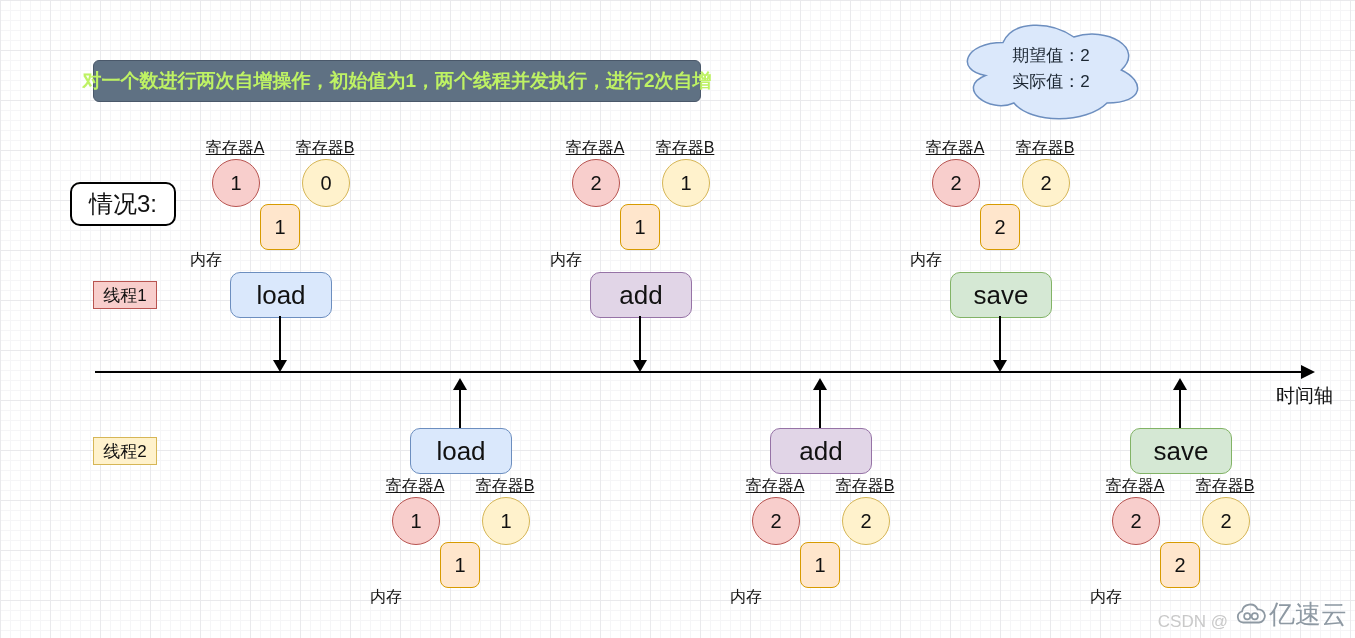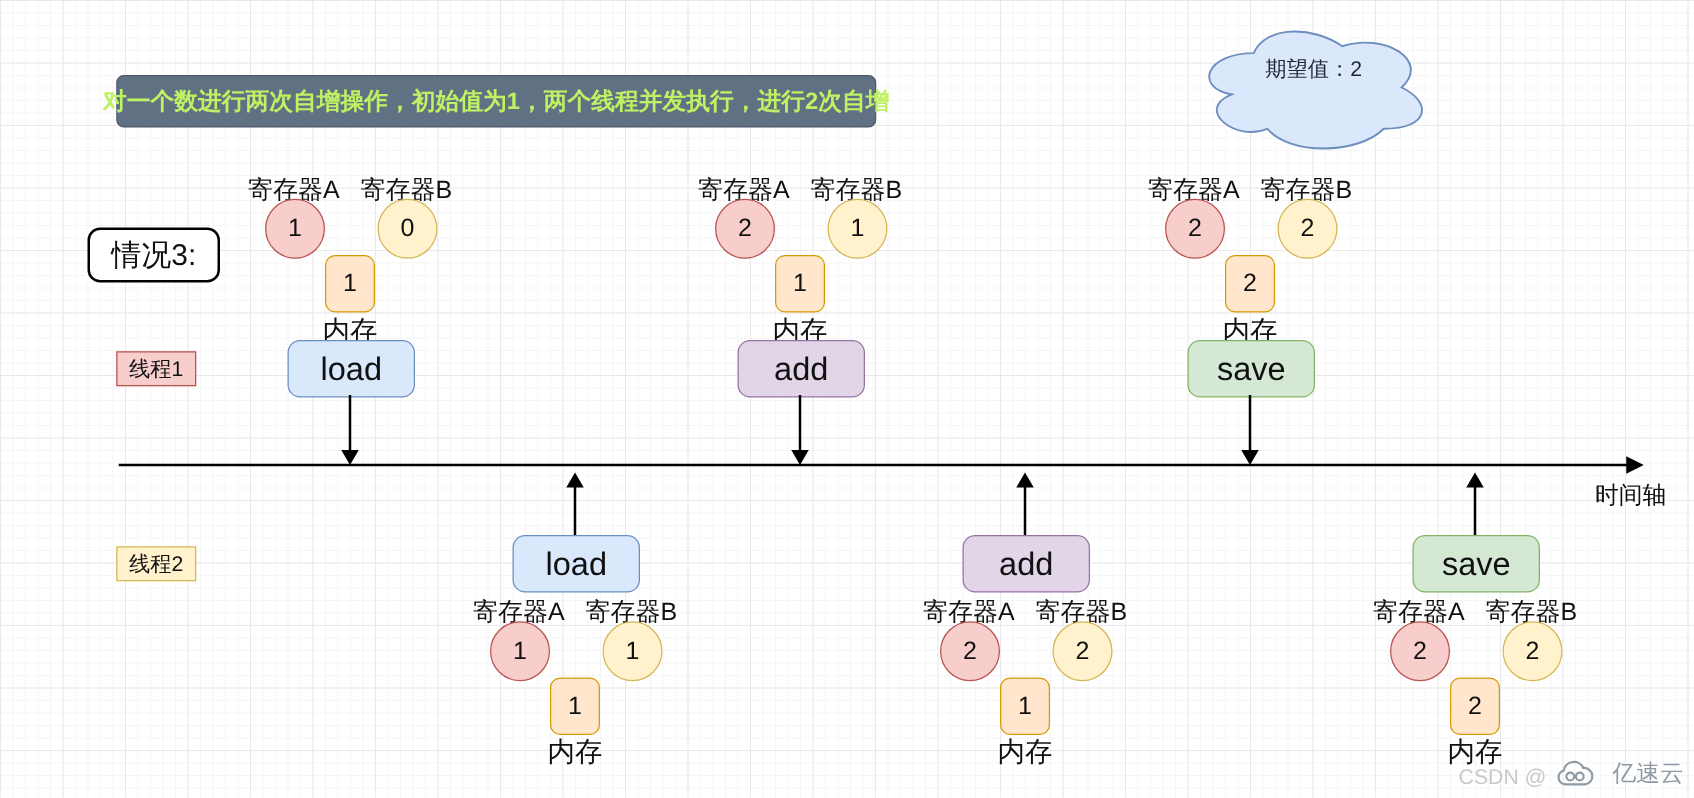--- a/index.html
+++ b/index.html
@@ -57,21 +57,21 @@
   }
   .timeline-label{position:absolute;left:1276px;top:383px;font-size:19px;}
 
   
   .group{position:absolute;width:180px;}
   .above{top:138px;height:234px;}
   .below{top:378px;height:232px;}
   .g0{left:190px}.g1{left:550px}.g2{left:910px}
   .g3{left:370px}.g4{left:730px}.g5{left:1090px}
 
-  .reg-label{position:absolute;width:90px;text-align:center;font-size:20px;white-space:nowrap;}
+  .reg-label{position:absolute;width:90px;text-align:center;font-size:16px;white-space:nowrap;text-decoration:underline;}
   .above .reg-label{top:0;}
   .below .reg-label{top:98px;}
   .reg-label.a{left:0}.reg-label.b{left:90px}
 
   .circle{
     position:absolute;width:46px;height:46px;border-radius:50%;
     display:flex;align-items:center;justify-content:center;font-size:20px;
   }
   .above .circle{top:21px;}
   .below .circle{top:119px;}
@@ -80,21 +80,21 @@
   .yellow{background:#fff2cc;border:1px solid #d6b656;}
 
   .mem-box{
     position:absolute;left:70px;width:38px;height:44px;
     background:#ffe6cc;border:1px solid #d79b00;border-radius:8px;
     display:flex;align-items:center;justify-content:center;font-size:20px;
   }
   .above .mem-box{top:66px;}
   .below .mem-box{top:164px;}
 
-  .mem-label{position:absolute;width:100%;text-align:center;font-size:22px;}
+  .mem-label{position:absolute;width:100%;text-align:left;font-size:16px;}
   .above .mem-label{top:112px;}
   .below .mem-label{top:209px;}
 
   .op-box{
     position:absolute;left:40px;width:100px;height:44px;border-radius:10px;
     display:flex;align-items:center;justify-content:center;font-size:26px;
   }
   .above .op-box{top:134px;}
   .below .op-box{top:50px;}
   .blue{background:#dae8fc;border:1px solid #6c8ebf;}
@@ -104,21 +104,21 @@
   .arrow-line{position:absolute;left:89px;width:2px;background:#000;}
   .above .arrow-line{top:178px;height:45px;}
   .below .arrow-line{top:11px;height:39px;}
   .arrow-head{position:absolute;left:83px;width:0;height:0;}
   .arrow-head.down{top:222px;border-left:7px solid transparent;border-right:7px solid transparent;border-top:12px solid #000;}
   .arrow-head.up{top:0;border-left:7px solid transparent;border-right:7px solid transparent;border-bottom:12px solid #000;}
 
   
   .watermark{position:absolute;right:8px;bottom:6px;display:flex;align-items:flex-end;gap:8px;}
   .wm-csdn{color:#c9c9c9;font-size:17px;}
-  .wm-brand{color:#8e99a3;font-size:19px;display:flex;align-items:center;gap:15px;}
+  .wm-brand{color:#8e99a3;font-size:26px;display:flex;align-items:center;gap:3px;}
 </style>
 </head>
 <body>
 
 <div class="canvas">
 
   <div class="banner">对一个数进行两次自增操作，初始值为1，两个线程并发执行，进行2次自增</div>
 
   <div class="cloud-wrap">
     <svg width="192" height="112" viewBox="0 0 192 112">
@@ -126,20 +126,21 @@
                C 9.5,28.5 0,56 30.4,61.5
                C 0,73.6 34.2,100 58.9,89
                C 76,110 131.1,110 152,89
                C 190,89 190,67 166.3,56
                C 190,34 152,12 118.8,23
                C 95,6.5 57.5,6.5 48,28.5 Z" fill="#dbe8fb" stroke="#6c8ebf" stroke-width="1.5"></path>
     </svg>
   </div>
   <div class="cloud-text">
     <div>期望值：2</div>
+    <div>实际值：2</div>
   </div>
 
   <div class="case-box">情况3:</div>
 
   <div class="t-label t1">线程1</div>
   <div class="t-label t2">线程2</div>
 
   <div class="timeline"></div>
   <div class="timeline-arrow"></div>
   <div class="timeline-label">时间轴</div>

